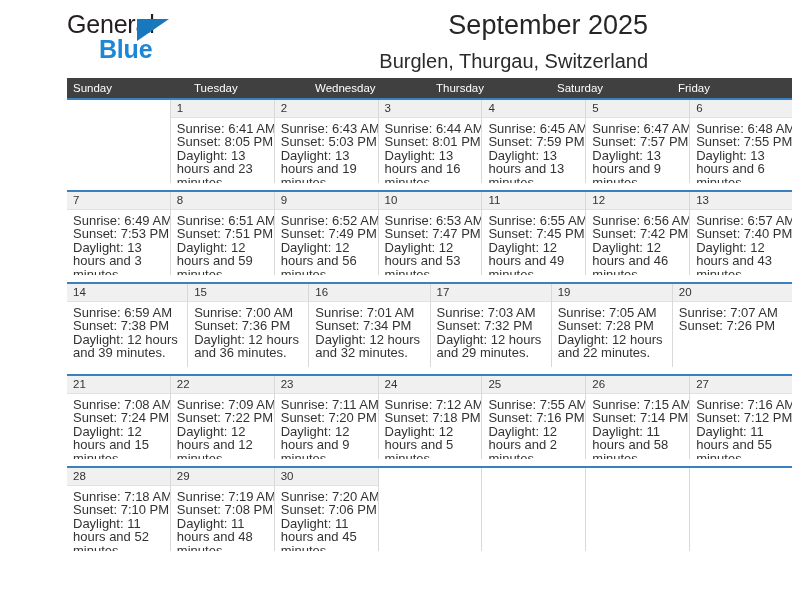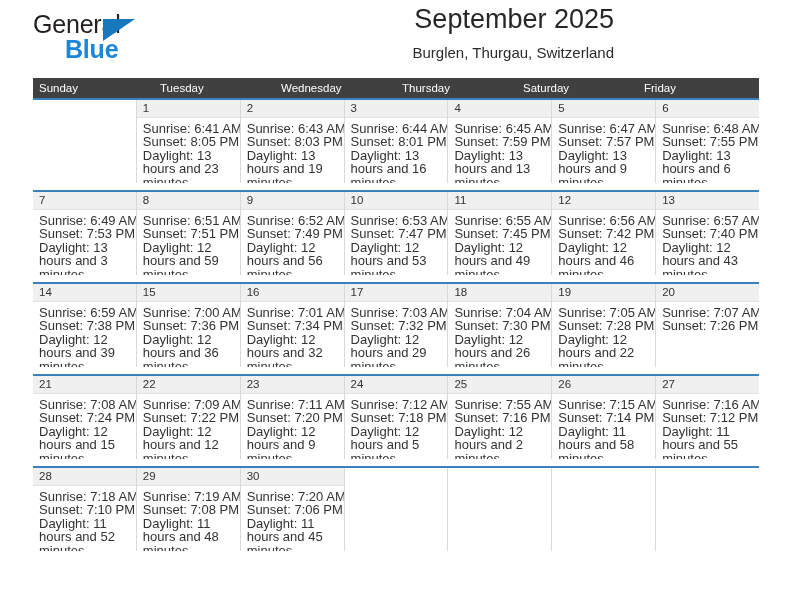--- a/index.html
+++ b/index.html
@@ -14,20 +14,21 @@
     font-family: "Liberation Sans", sans-serif;
     color: #1a1a1a;
     overflow: hidden;
   }
   .page {
     position: relative;
     width: 647px;
     height: 612px;
     box-sizing: border-box;
     padding: 0 33px;
+    margin-left: 34px;
   }
 
   
   .header {
     position: relative;
     height: 78px;
     display: flex;
     align-items: flex-start;
     justify-content: space-between;
   }
@@ -61,31 +62,31 @@
     left: 32px;
     top: 25px;
     font-size: 25px;
     letter-spacing: -0.2px;
     color: #1b87d6;
     font-family: "Liberation Sans", sans-serif;
     font-weight: bold;
   }
   .titles {
     text-align: right;
-    padding-top: 4px;
+    padding-top: 10px;
   }
   .cal-title {
     font-size: 27px;
     font-weight: normal;
     color: #262626;
     line-height: 1.15;
     white-space: nowrap;
   }
   .cal-subtitle {
-    font-size: 15px;
+    font-size: 20px;
     color: #2b2b2b;
     margin-top: 9px;
     white-space: nowrap;
   }
 
   
   .calendar {
     width: 726px;
   }
   .dow-row {
@@ -190,21 +191,21 @@
               <div>Sunset: 8:05 PM</div>
               <div class="wrap">Daylight: 13 hours and 23 minutes.</div>
             </div>
           </div>
           <div class="cell">
             <div class="daynum-band">
               <span class="daynum">2</span>
             </div>
             <div class="info">
               <div>Sunrise: 6:43 AM</div>
-              <div>Sunset: 8:03 PM</div>
+              <div>Sunset: 5:03 PM</div>
               <div class="wrap">Daylight: 13 hours and 19 minutes.</div>
             </div>
           </div>
           <div class="cell">
             <div class="daynum-band">
               <span class="daynum">3</span>
             </div>
             <div class="info">
               <div>Sunrise: 6:44 AM</div>
               <div>Sunset: 8:01 PM</div>
@@ -350,30 +351,20 @@
               <span class="daynum">17</span>
             </div>
             <div class="info">
               <div>Sunrise: 7:03 AM</div>
               <div>Sunset: 7:32 PM</div>
               <div class="wrap">Daylight: 12 hours and 29 minutes.</div>
             </div>
           </div>
           <div class="cell">
             <div class="daynum-band">
-              <span class="daynum">18</span>
-            </div>
-            <div class="info">
-              <div>Sunrise: 7:04 AM</div>
-              <div>Sunset: 7:30 PM</div>
-              <div class="wrap">Daylight: 12 hours and 26 minutes.</div>
-            </div>
-          </div>
-          <div class="cell">
-            <div class="daynum-band">
               <span class="daynum">19</span>
             </div>
             <div class="info">
               <div>Sunrise: 7:05 AM</div>
               <div>Sunset: 7:28 PM</div>
               <div class="wrap">Daylight: 12 hours and 22 minutes.</div>
             </div>
           </div>
           <div class="cell">
             <div class="daynum-band">

